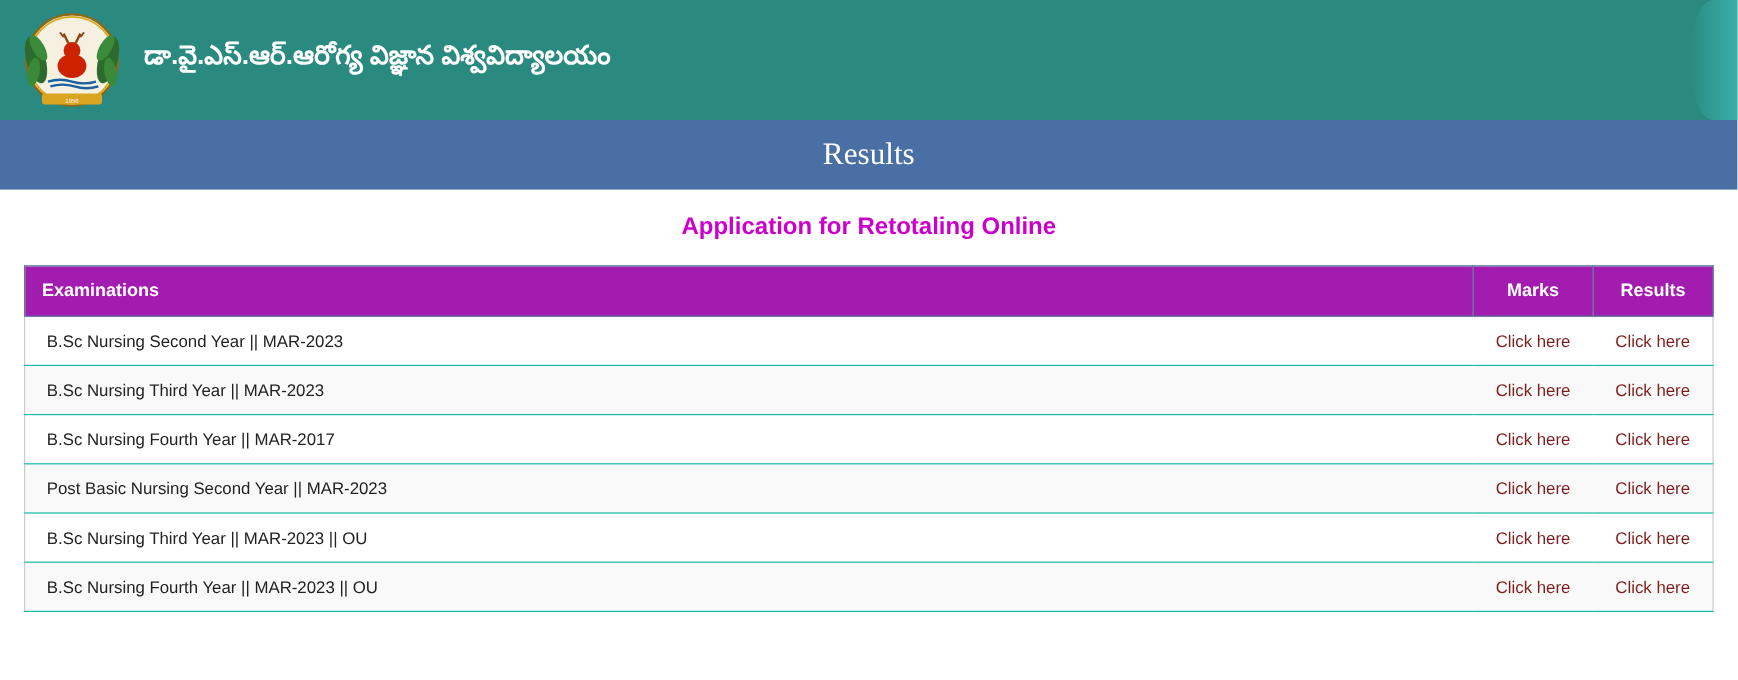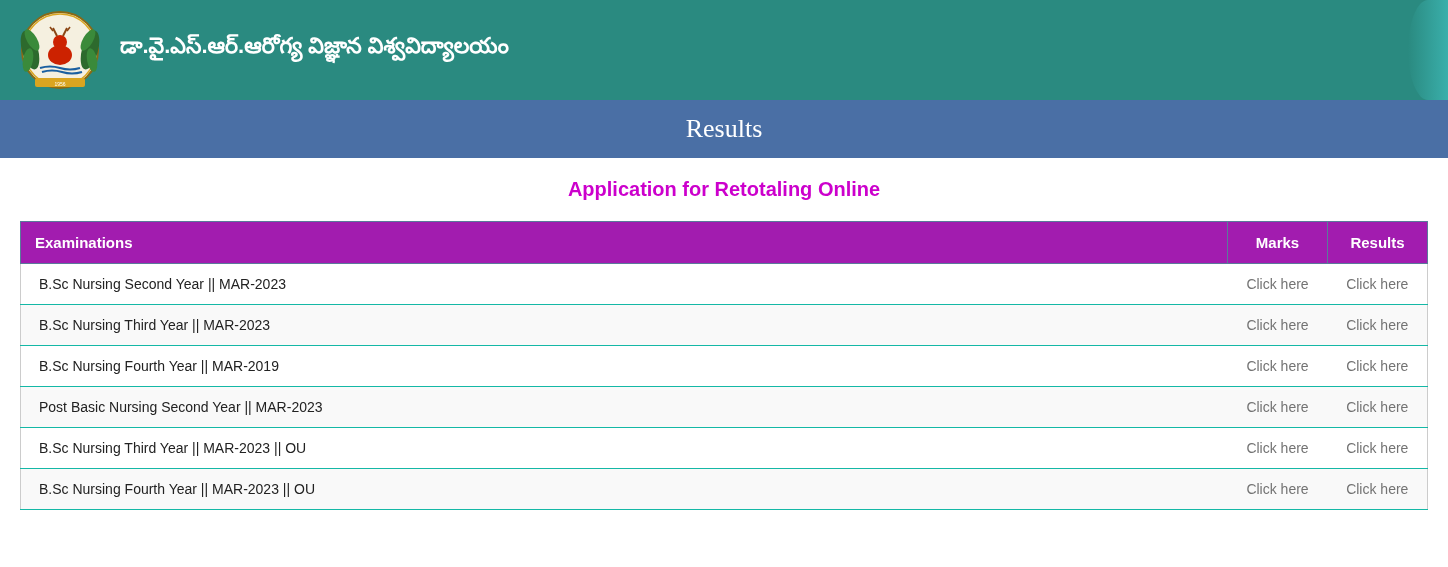--- a/index.html
+++ b/index.html
@@ -130,21 +130,21 @@
       color: #222;
       border-bottom: 1px solid #14b8a6;
     }
 
     .data-table tbody td.col-marks,
     .data-table tbody td.col-results {
       text-align: center;
     }
 
     .click-link {
-      color: #737373;
+      color: #7f1d1d;
       text-decoration: none;
       font-size: 14px;
       cursor: pointer;
     }
   </style>
 </head>
 <body>
 
 <header class="header">
   <div class="logo-container">
@@ -206,21 +206,21 @@
           <td>B.Sc Nursing Second Year || MAR-2023</td>
           <td class="col-marks"><a href="#" class="click-link">Click here</a></td>
           <td class="col-results"><a href="#" class="click-link">Click here</a></td>
         </tr>
         <tr>
           <td>B.Sc Nursing Third Year || MAR-2023</td>
           <td class="col-marks"><a href="#" class="click-link">Click here</a></td>
           <td class="col-results"><a href="#" class="click-link">Click here</a></td>
         </tr>
         <tr>
-          <td>B.Sc Nursing Fourth Year || MAR-2019</td>
+          <td>B.Sc Nursing Fourth Year || MAR-2017</td>
           <td class="col-marks"><a href="#" class="click-link">Click here</a></td>
           <td class="col-results"><a href="#" class="click-link">Click here</a></td>
         </tr>
         <tr>
           <td>Post Basic Nursing Second Year || MAR-2023</td>
           <td class="col-marks"><a href="#" class="click-link">Click here</a></td>
           <td class="col-results"><a href="#" class="click-link">Click here</a></td>
         </tr>
         <tr>
           <td>B.Sc Nursing Third Year || MAR-2023 || OU</td>

